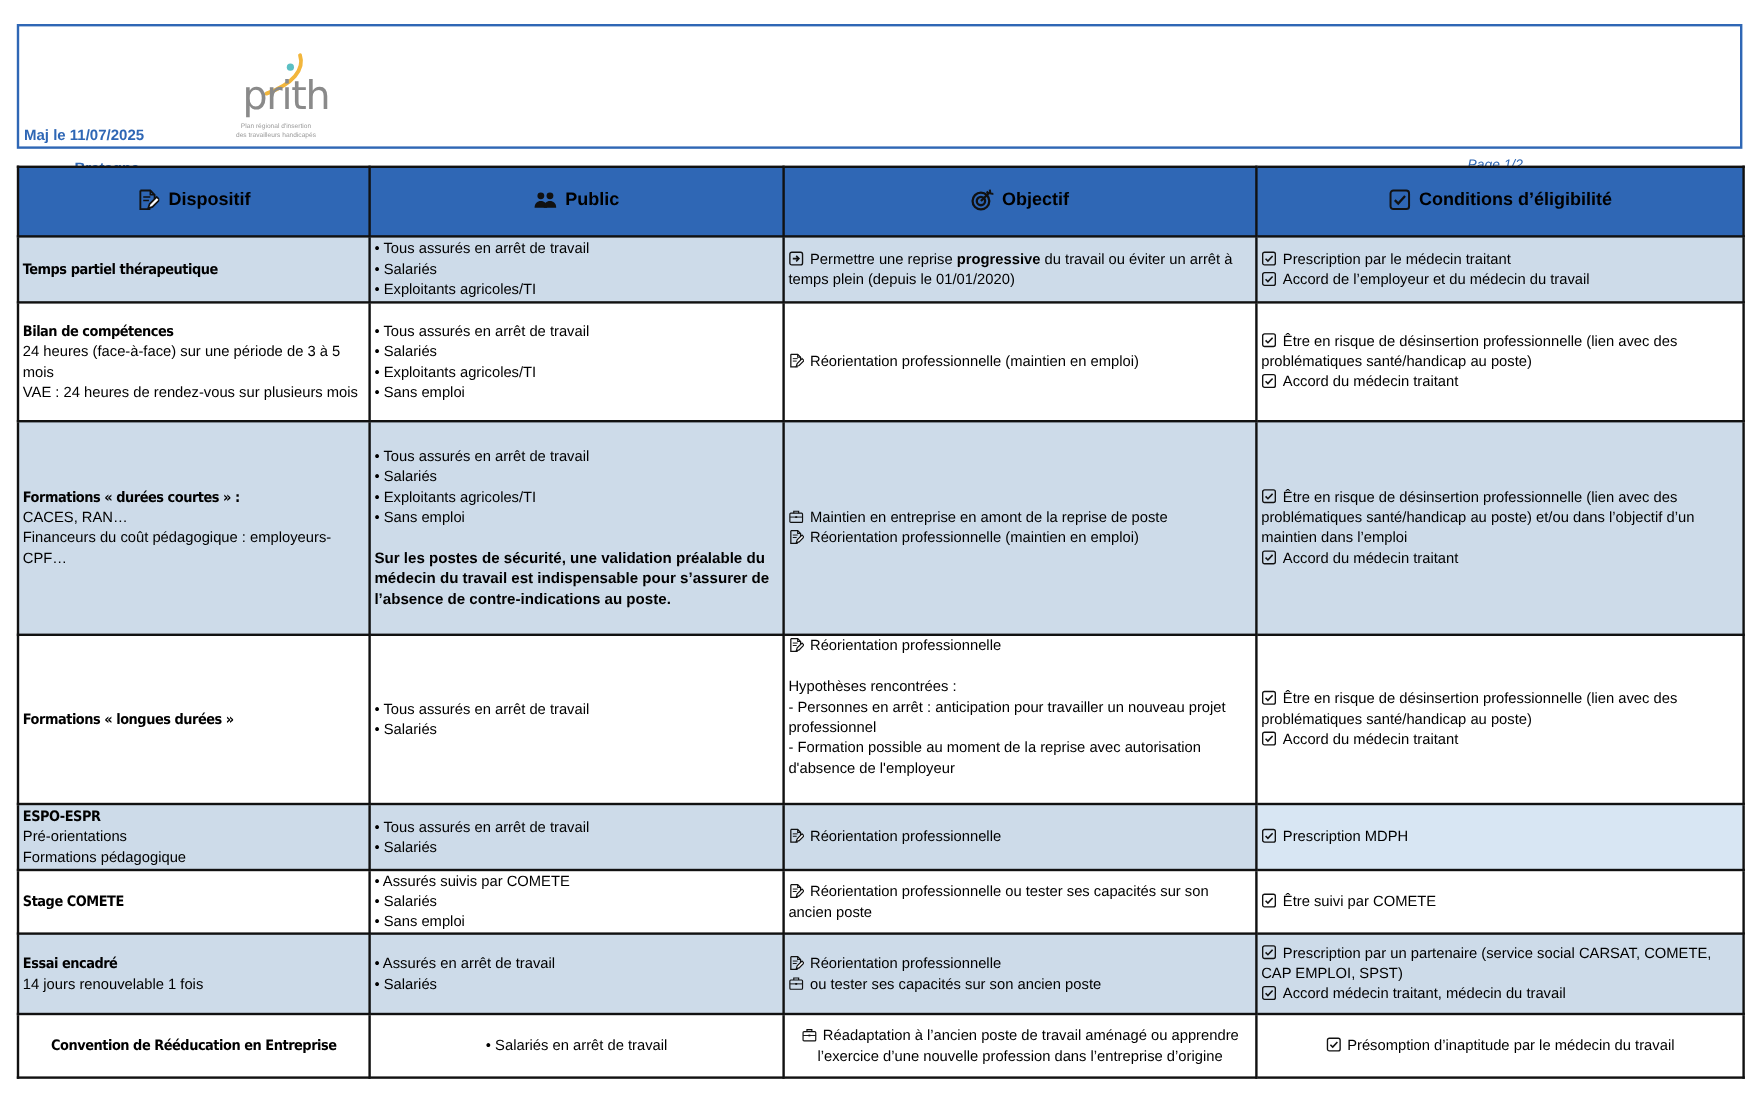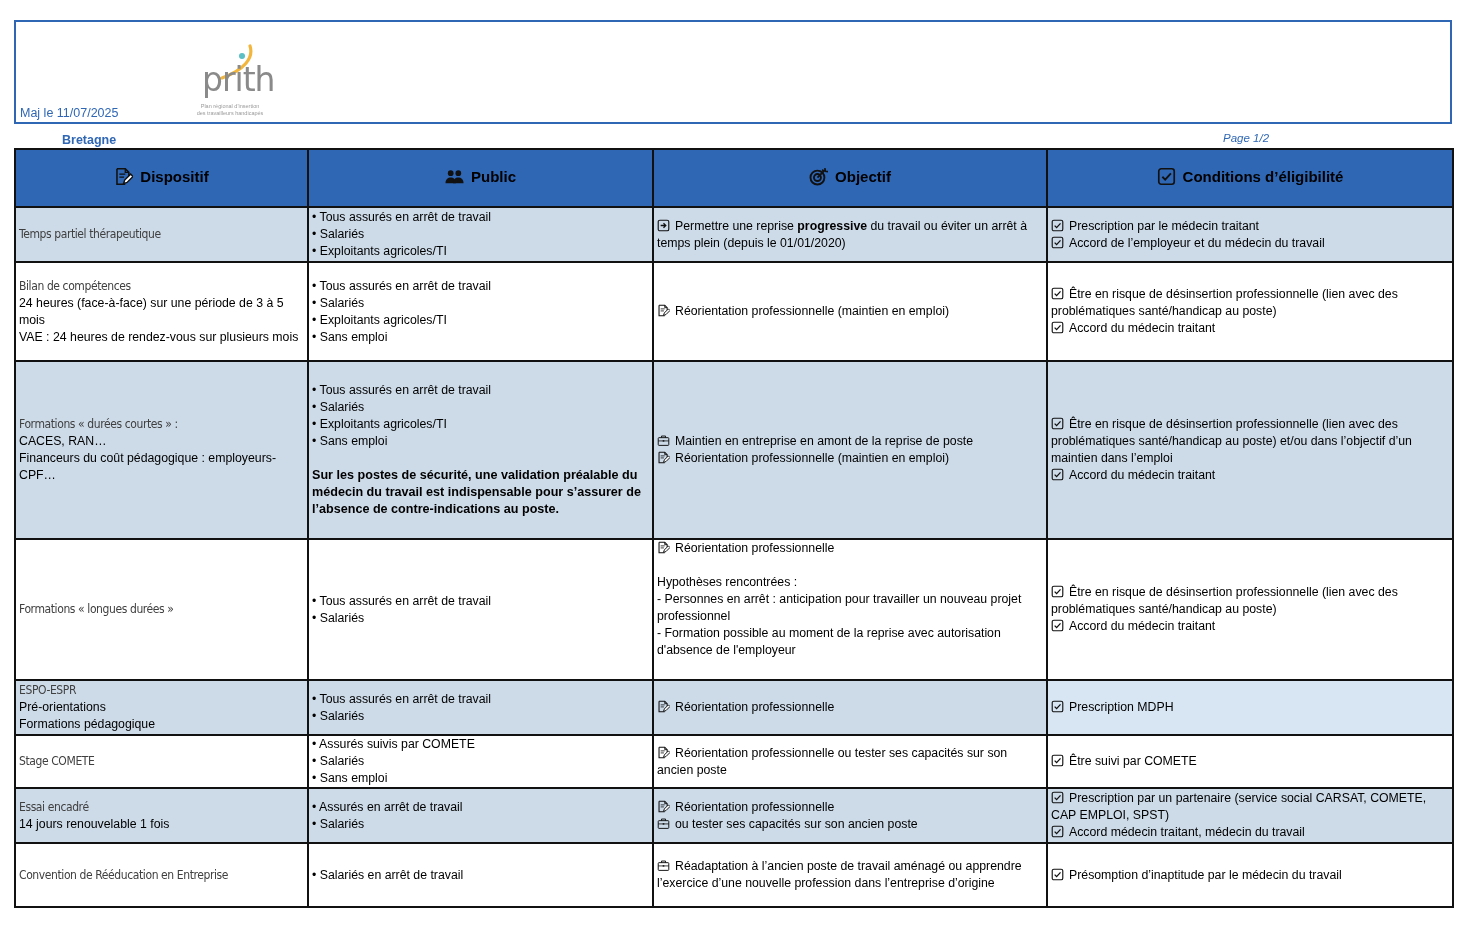--- a/index.html
+++ b/index.html
@@ -1,40 +1,40 @@
 <!DOCTYPE html>
 <html><head>
 <meta charset="utf-8">
 <style>
   html, body { margin: 0; padding: 0; background: #ffffff; }
   body { width: 1470px; height: 930px; position: relative; overflow: hidden;
          font-family: "Liberation Sans", sans-serif; color: #000; }
   .hdr-box { position: absolute; left: 14px; top: 20px; width: 1434px; height: 100px;
              border: 2px solid #2f67b5; box-sizing: content-box; }
-  .maj { position: absolute; left: 4px; bottom: 2px; font-size: 12.5px; font-weight: normal; color: #2f67b5; margin-top: 40px; }
+  .maj { position: absolute; left: 4px; bottom: 2px; font-size: 12.5px; font-weight: bold; color: #2f67b5; margin-top: 40px; }
   .logo { position: absolute; left: 168px; top: 22px; width: 90px; height: 76px; }
   .logo .word { position: absolute; left: 18px; top: 16px; font-size: 33px; color: #8a8a8a;
                 font-family: "DejaVu Sans", sans-serif; letter-spacing: -1px; }
   .logo .sub { position: absolute; left: 6px; top: 59px; width: 80px; font-size: 5.5px; line-height: 7px;
                color: #9a9a9a; text-align: center; }
   .title { position: absolute; left: 486px; top: 38px; font-size: 20px; font-weight: bold; color: #2f67b5;
            letter-spacing: -0.2px; }
   .region { position: absolute; left: 18px; top: 133px; font-size: 12.5px; font-weight: bold; color: #2f67b5; padding-left: 44px; }
   .page { position: absolute; left: 1223px; top: 132px; font-size: 11.5px; font-style: italic; color: #2f67b5; }
 
-  table.dpd { position: absolute; left: 14px; top: 148px; width: 1438px; border-collapse: collapse;
+  table.dpd { position: absolute; left: 14px; top: 138px; width: 1438px; border-collapse: collapse;
               table-layout: fixed; font-size: 12.3px; }
   table.dpd td, table.dpd th { border: 2px solid #111; padding: 0 3px; vertical-align: middle; line-height: 17px; }
   table.dpd th { background: #2f67b5; height: 56px; font-size: 15px; font-weight: bold; color: #000; }
   th .hwrap { display: inline-flex; align-items: center; gap: 7px; }
   th svg { width: 19px; height: 19px; }
   tr.shaded td { background: #cddbe9; }
   tr.white td { background: #ffffff; }
   td.light { background: #d8e6f3 !important; }
-  .dname { color: #404040; font-weight: normal; font-family: "DejaVu Sans Condensed", "DejaVu Sans", sans-serif;
+  .dname { color: #000000; font-weight: bold; font-family: "DejaVu Sans Condensed", "DejaVu Sans", sans-serif;
            font-size: 12px; letter-spacing: -0.4px; }
   .line { display: block; }
   .icon { display: inline-block; width: 13px; height: 13px; vertical-align: -2px; margin-right: 5px; }
   .bold-note { font-weight: bold; font-size: 12.6px; }
   .gap { display: block; height: 17px; }
   b.emph { font-weight: bold; }
 </style>
 </head>
 <body>
 
@@ -269,21 +269,21 @@
           <span class="line"><svg class="icon">
               <use href="#ic-edit"></use>
             </svg><span>Réorientation professionnelle ou tester ses capacités sur son ancien poste</span></span>
         </td>
         <td>
           <span class="line"><svg class="icon">
               <use href="#ic-check"></use>
             </svg><span>Être suivi par COMETE</span></span>
         </td>
       </tr>
-      <tr class="shaded" style="height: 55px;">
+      <tr class="shaded" style="height: 67px;">
         <td>
           <span class="line dname">Essai encadré</span>
           <span class="line">14 jours renouvelable 1 fois</span>
         </td>
         <td>
           <span class="line">• Assurés en arrêt de travail</span>
           <span class="line">• Salariés</span>
         </td>
         <td>
           <span class="line"><svg class="icon">
@@ -295,21 +295,21 @@
         </td>
         <td>
           <span class="line"><svg class="icon">
               <use href="#ic-check"></use>
             </svg><span>Prescription par un partenaire (service social CARSAT, COMETE, CAP EMPLOI, SPST)</span></span>
           <span class="line"><svg class="icon">
               <use href="#ic-check"></use>
             </svg><span>Accord médecin traitant, médecin du travail</span></span>
         </td>
       </tr>
-      <tr class="white" style="height: 64px;">
+      <tr class="white" style="height: 53px; text-align: center;">
         <td>
           <span class="line dname">Convention de Rééducation en Entreprise</span>
         </td>
         <td>
           <span class="line">• Salariés en arrêt de travail</span>
         </td>
         <td>
           <span class="line"><svg class="icon">
               <use href="#ic-brief"></use>
             </svg><span>Réadaptation à l’ancien poste de travail aménagé ou apprendre l’exercice d’une nouvelle profession dans l’entreprise d’origine</span></span>

